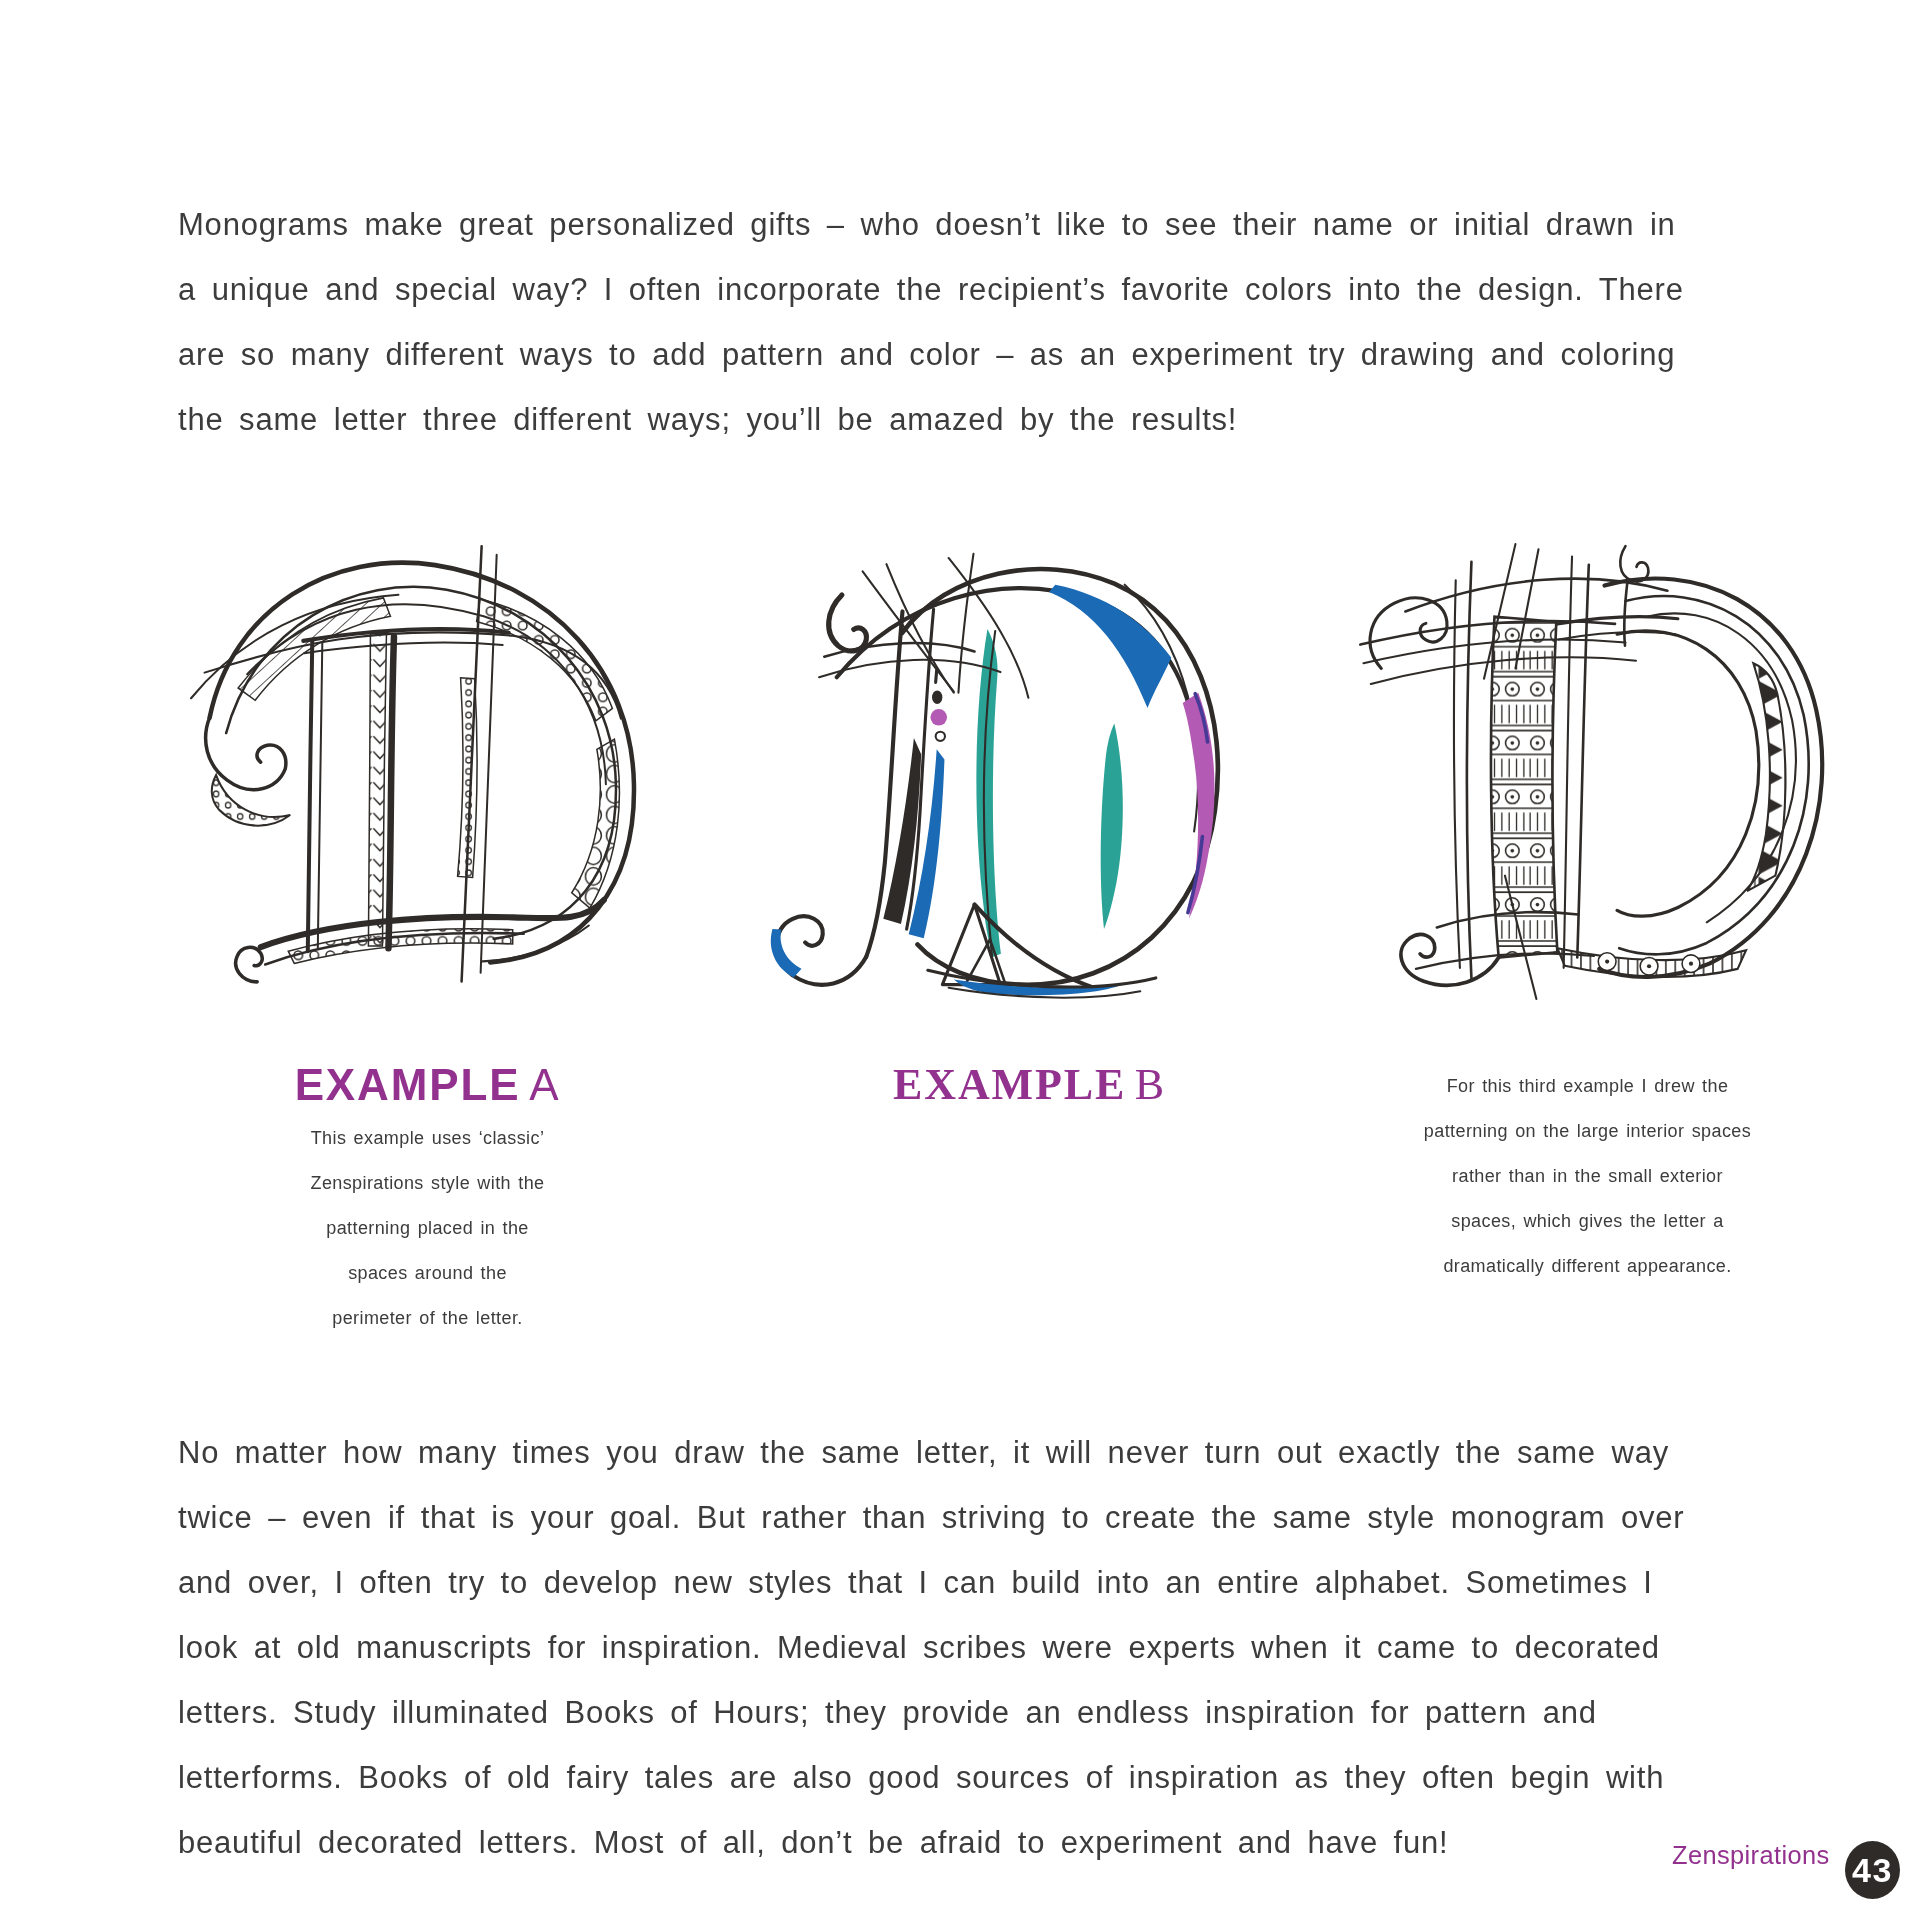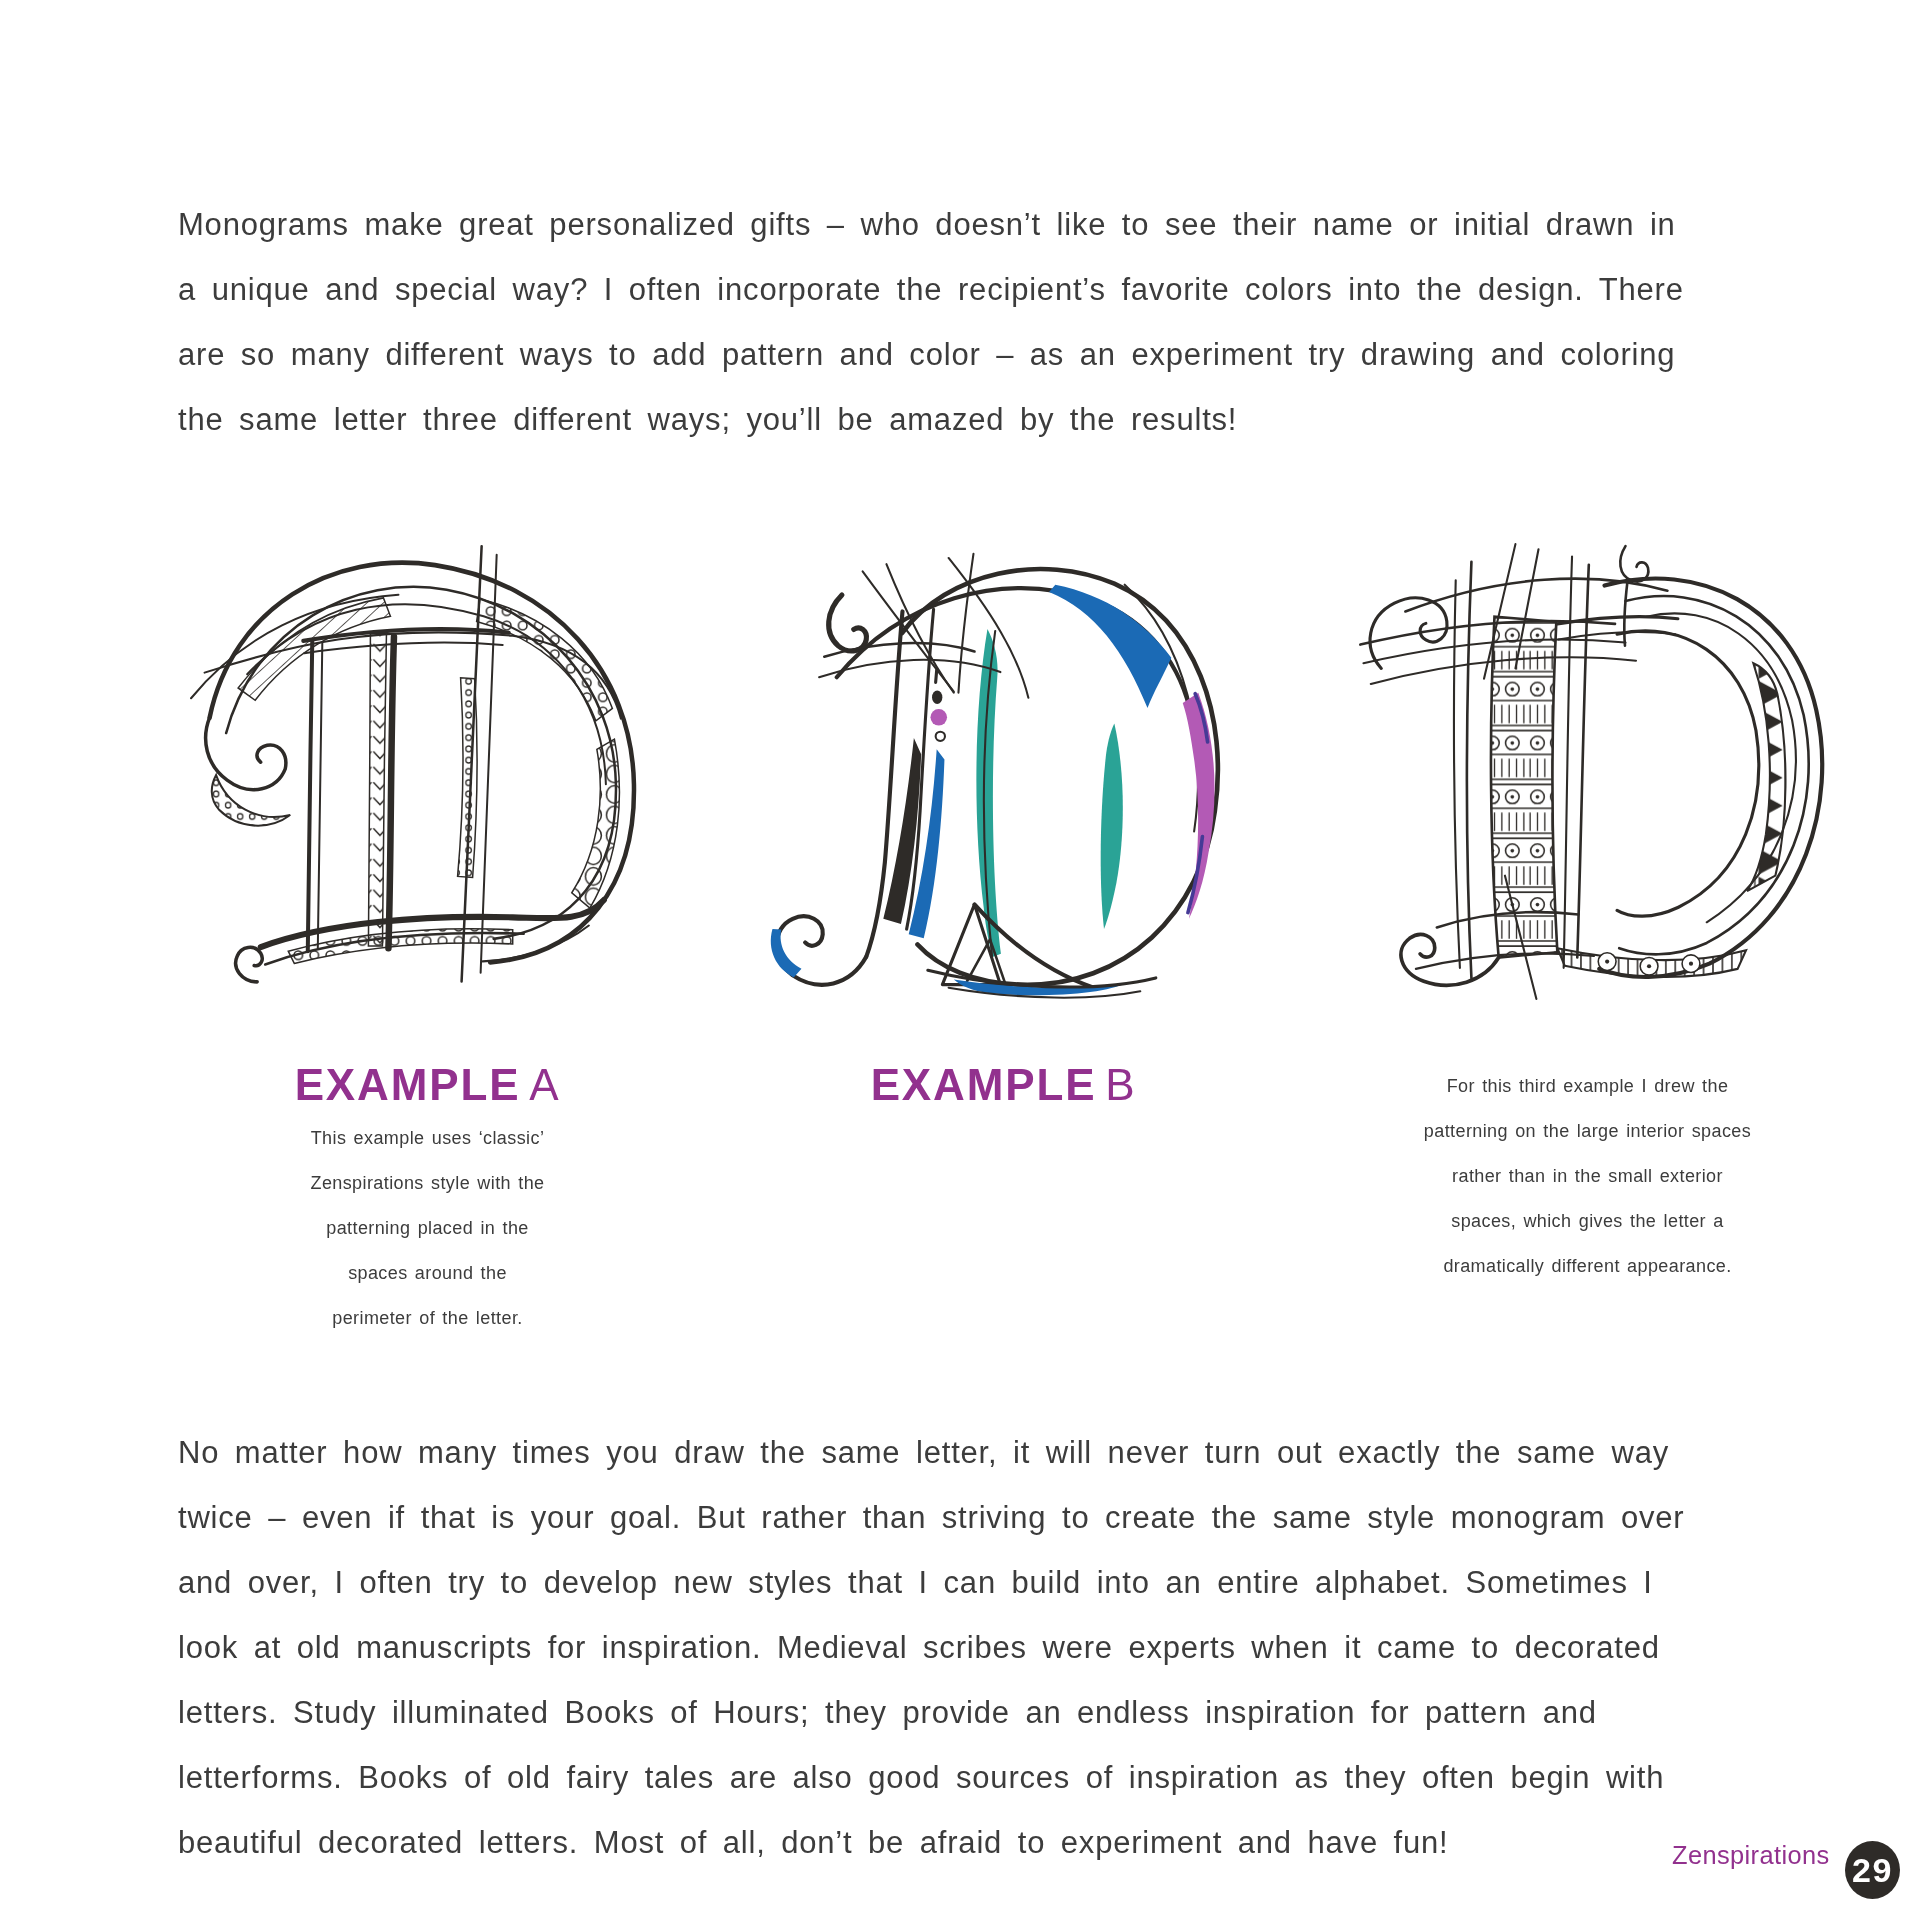--- a/index.html
+++ b/index.html
@@ -216,21 +216,21 @@
     <div class="example-header">
       <span class="lbl">EXAMPLE</span><span class="ltr">A</span>
     </div>
     <div class="example-desc">This example uses ‘classic’
 Zenspirations style with the
 patterning placed in the
 spaces around the
 perimeter of the letter.</div>
   </div>
 
-  <div class="example" style="left:705px;top:1064px;width:597px;">
+  <div class="example" style="left:731px;top:1064px;width:597px;font-family:Liberation Serif, serif;">
     <div class="example-header">
       <span class="lbl">EXAMPLE</span><span class="ltr">B</span>
     </div>
   </div>
 
   <div class="example" style="left:1287px;top:1064px;width:601px;">
     <div class="example-desc">For this third example I drew the
 patterning on the large interior spaces
 rather than in the small exterior
 spaces, which gives the letter a
@@ -241,18 +241,18 @@
 twice – even if that is your goal. But rather than striving to create the same style monogram over
 and over, I often try to develop new styles that I can build into an entire alphabet. Sometimes I
 look at old manuscripts for inspiration. Medieval scribes were experts when it came to decorated
 letters. Study illuminated Books of Hours; they provide an endless inspiration for pattern and
 letterforms. Books of old fairy tales are also good sources of inspiration as they often begin with
 beautiful decorated letters. Most of all, don’t be afraid to experiment and have fun!</div>
 
   <div class="footer">
     <span class="brand">Zenspirations</span>
     <span class="page-badge">
-      <span>29</span>
+      <span>43</span>
     </span>
   </div>
 
 </div>
 
 
 </body></html>

